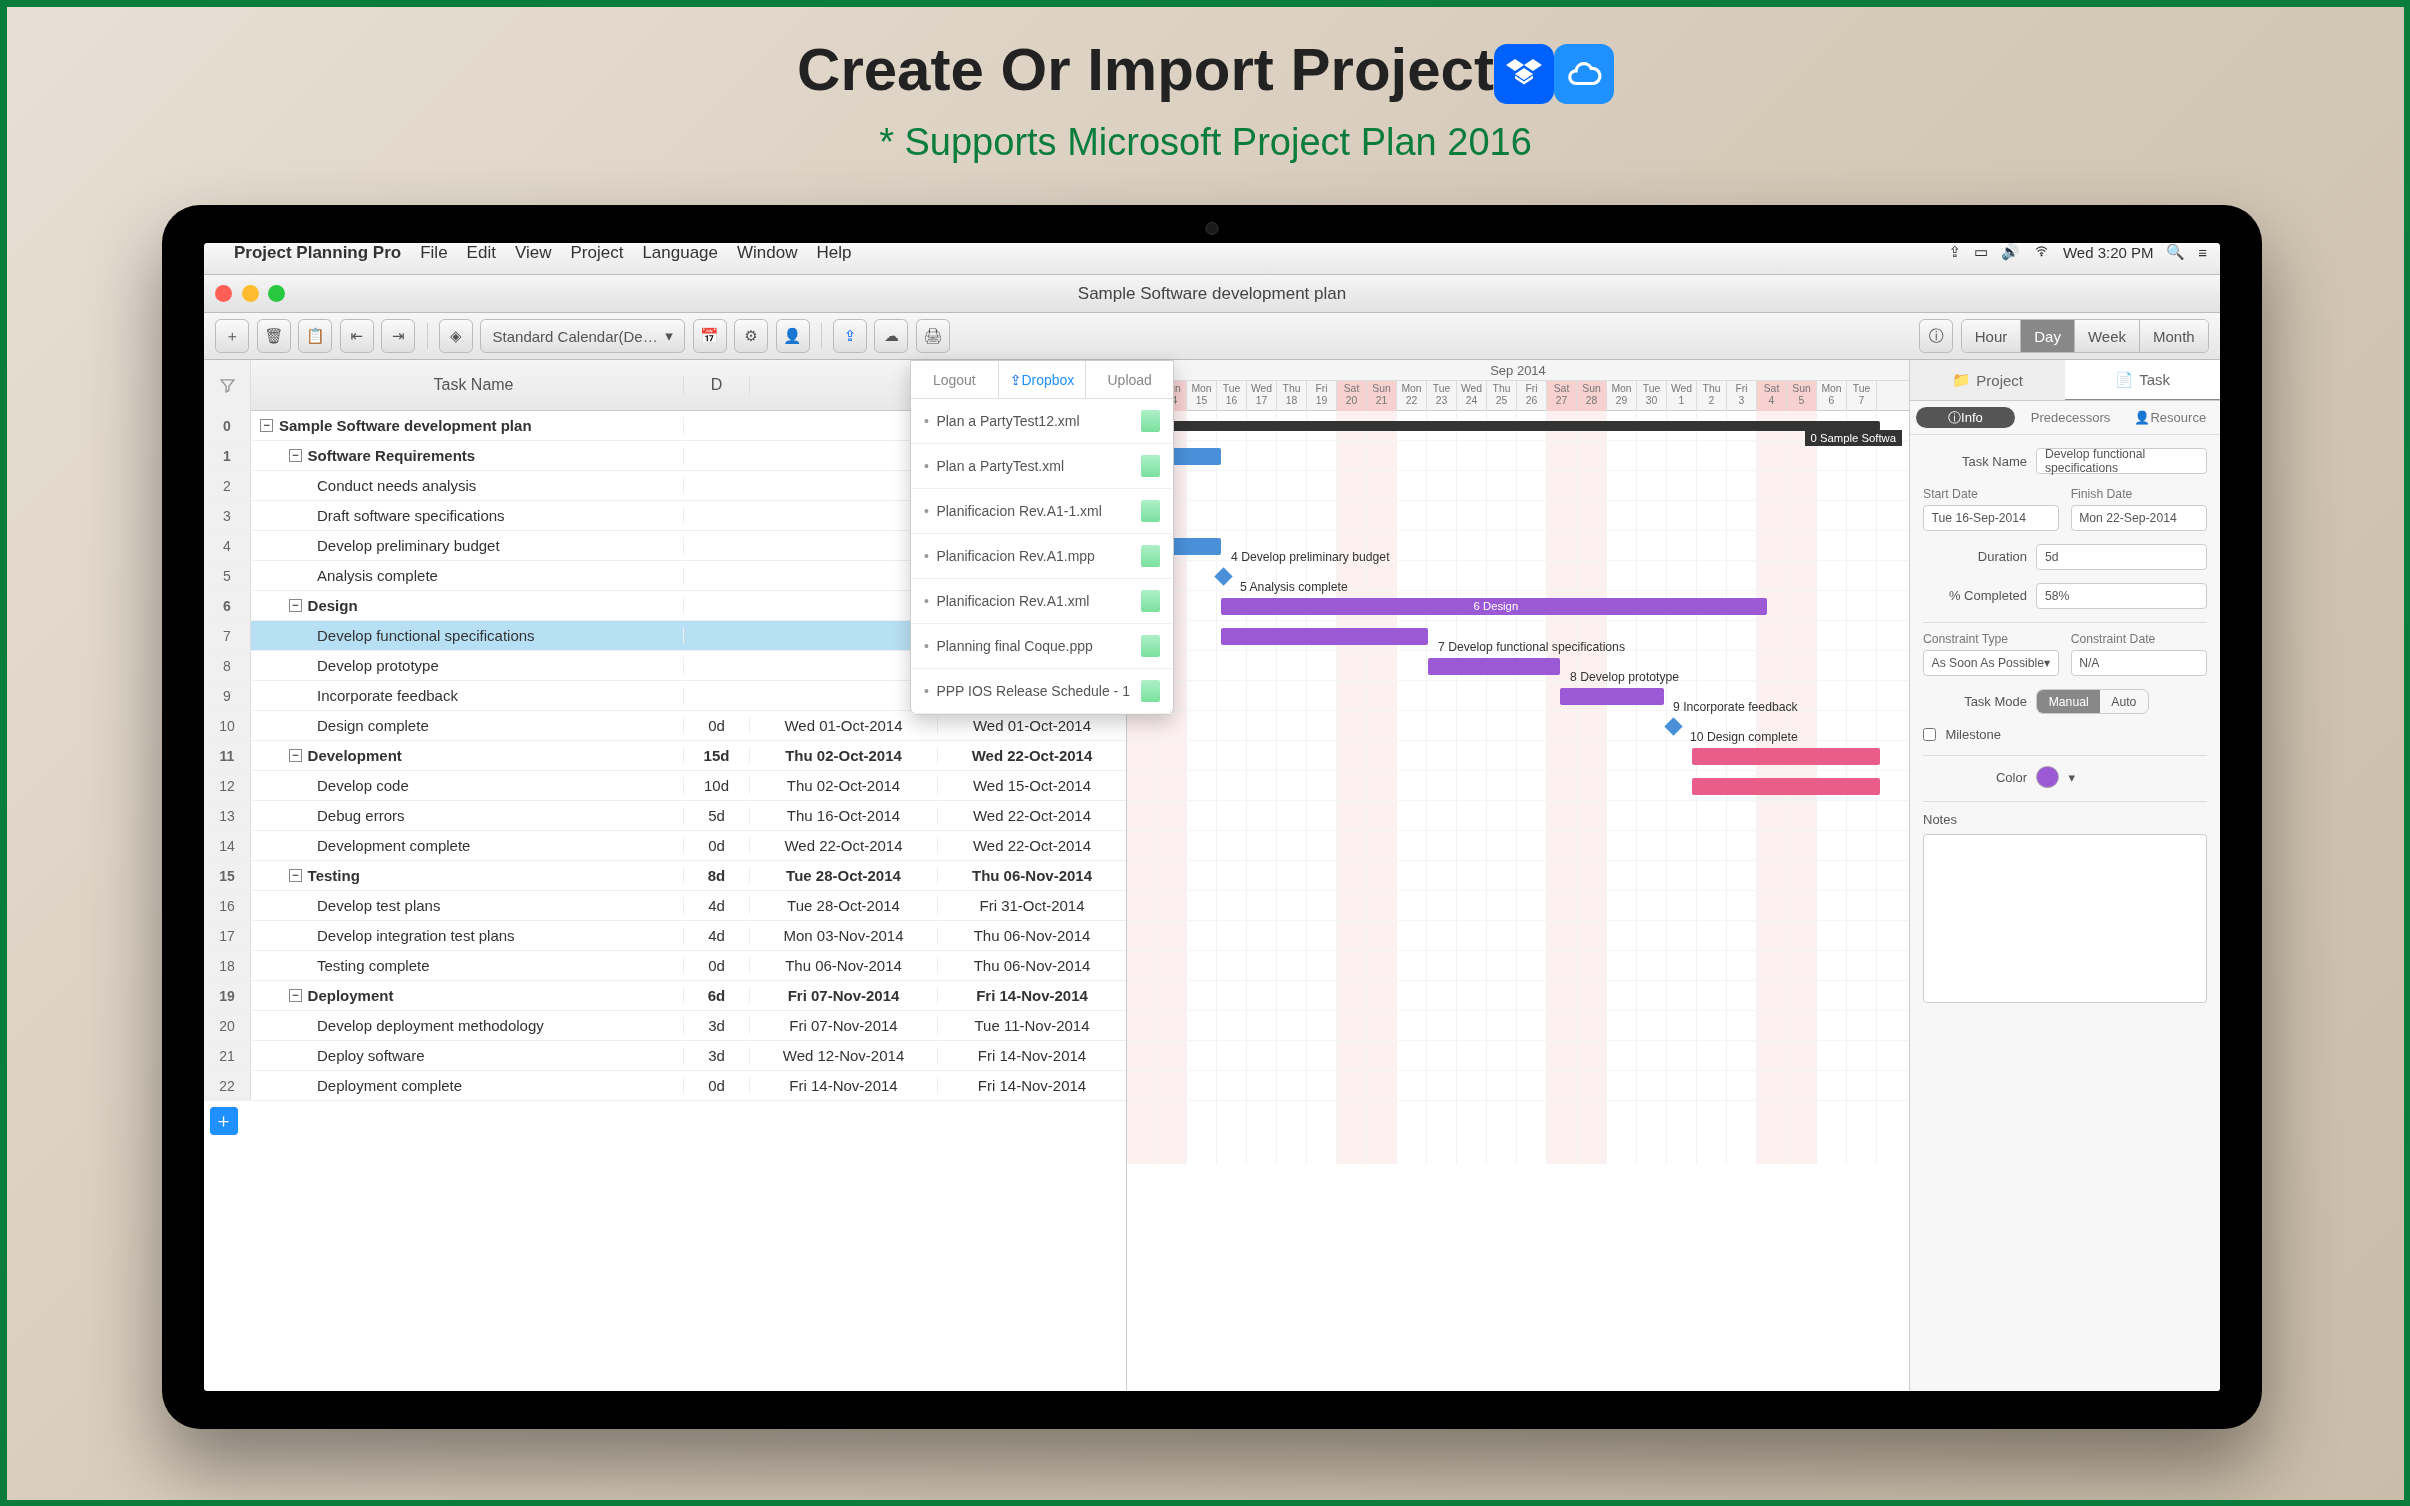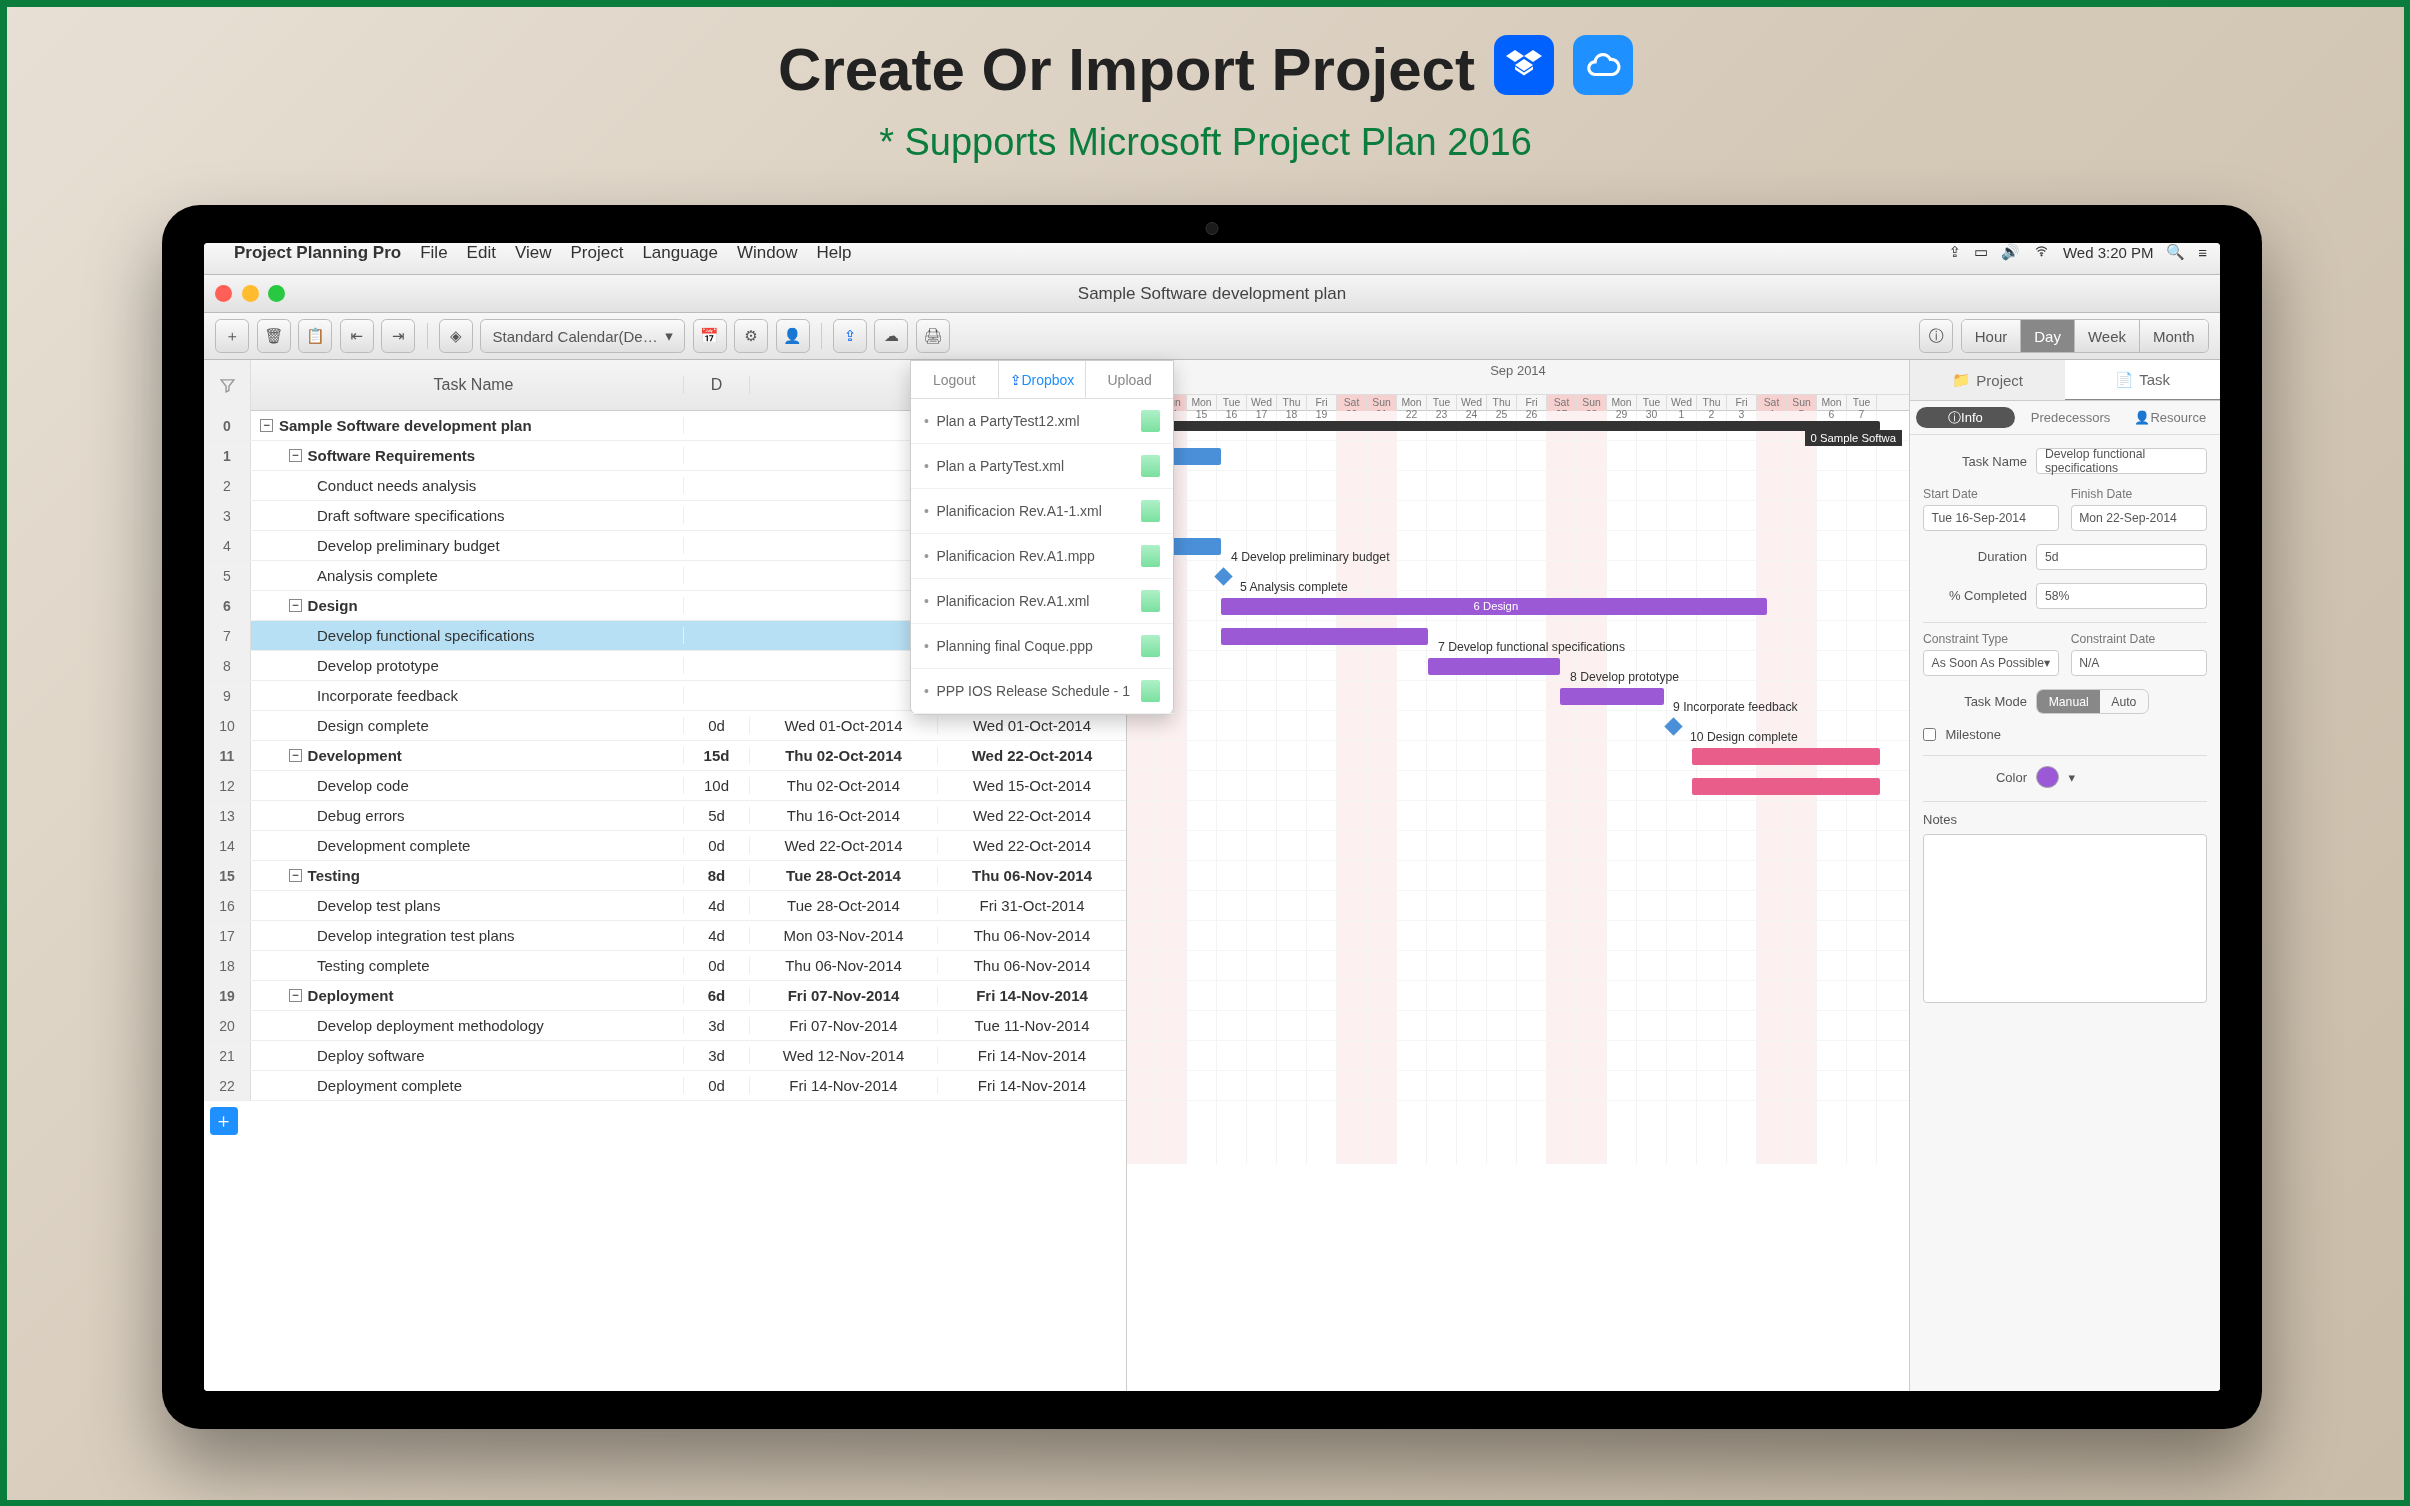--- a/index.html
+++ b/index.html
@@ -1,18 +1,18 @@
 <!DOCTYPE html>
 <html style="font-size:15px"><head>
 <meta charset="utf-8">
 <style>
 *{margin:0;padding:0;box-sizing:border-box;font-family:-apple-system,BlinkMacSystemFont,"Helvetica Neue",Arial,sans-serif}
 body{width:2411px;height:1507px;background:linear-gradient(135deg,#e8e0d5 0%,#d5c9b8 50%,#c9bca8 100%);border:7.5px solid #0a7d3c;position:relative;overflow:hidden}
 .promo-header{text-align:center;padding:28px 0 14px}
-.promo-title{font-size:60px;font-weight:600;color:#222;display:inline-flex;align-items:flex-start;gap:19px}
+.promo-title{font-size:60px;font-weight:600;color:#222;display:inline-flex;align-items:flex-end;}
 .promo-icon{width:60px;height:60px;border-radius:13px;display:inline-flex;align-items:center;justify-content:center;color:#fff;font-size:30px}
 .dropbox-icon{background:#0061ff}
 .cloud-icon{background:#1e90ff}
 .promo-subtitle{font-size:38px;color:#0a7d3c;font-weight:500;margin-top:17px}
 .monitor{position:absolute;left:155px;top:198px;width:2100px;height:1224px;background:#000;border-radius:38px;padding:38px 42px;box-shadow:0 38px 75px rgba(0,0,0,.4)}
 .camera{position:absolute;top:17px;left:50%;transform:translateX(-50%);width:13px;height:13px;background:#1a1a1a;border-radius:50%;border:1.9px solid #333}
 .screen{width:100%;height:100%;background:#ececec;border-radius:3.8px;overflow:hidden;position:relative}
 .menubar{height:32px;background:linear-gradient(#f9f9f9,#e8e8e8);border-bottom:0.9px solid #bbb;display:flex;align-items:flex-start;padding:0 13px;font-size:17px;color:#333}
 .menubar .apple{margin-right:17px}
 .menubar .app-name{font-weight:600;margin-right:19px}
@@ -54,21 +54,21 @@
 .dropdown-panel{position:absolute;left:706px;top:0;width:264px;background:#fff;border:0.9px solid #ccc;border-radius:0 0 7.5px 7.5px;box-shadow:0 7.5px 19px rgba(0,0,0,.2);z-index:100}
 .dropdown-header{height:38px;display:flex;border-bottom:0.9px solid #ddd}
 .dh-btn{flex:1;display:flex;align-items:center;justify-content:center;font-size:14px;color:#888;border-right:0.9px solid #ddd;cursor:pointer}
 .dh-btn:last-child{border-right:0}
 .dh-btn.active{color:#1e90ff}
 .dropdown-item{height:45px;display:flex;align-items:center;padding:0 13px;font-size:14px;color:#555;border-bottom:0.9px solid #f0f0f0;gap:7.5px;cursor:pointer}
 .dropdown-item .bullet{color:#999}
 .dropdown-item .doc-icon{margin-left:auto;width:19px;height:22.6px;background:linear-gradient(#aef0c8,#7ae09e);border-radius:1.9px}
 .gantt-panel{flex:1;position:relative;overflow:hidden}
 .gantt-header{height:51px;border-bottom:0.9px solid #ccc;background:#f5f5f5}
-.gantt-month{height:35px;text-align:center;font-size:13px;color:#666;border-bottom:0.9px solid #ddd;padding-top:2.8px}
+.gantt-month{height:21px;text-align:center;font-size:13px;color:#666;border-bottom:0.9px solid #ddd;padding-top:2.8px}
 .gantt-days{height:30px;display:flex}
 .gday{width:30px;border-right:0.9px solid #ddd;text-align:center;font-size:10.4px;color:#777;padding-top:1.9px;line-height:12.2px}
 .gday.weekend{background:#f7d0d0}
 .gantt-body{position:relative}
 .gantt-grid{position:absolute;inset:0;display:flex}
 .gcol{width:30px;border-right:0.9px solid #f3f3f3;height:100%}
 .gcol.weekend{background:#fdf0f0}
 .gantt-row{height:30px;position:relative;border-bottom:0.9px solid #f5f5f5}
 .bar{position:absolute;height:17px;top:6.6px;border-radius:2px;font-size:11.3px;color:#fff;line-height:17px;padding-left:3.8px;overflow:hidden;white-space:nowrap}
 .bar.summary{background:#333;height:9.4px;top:10.4px}

